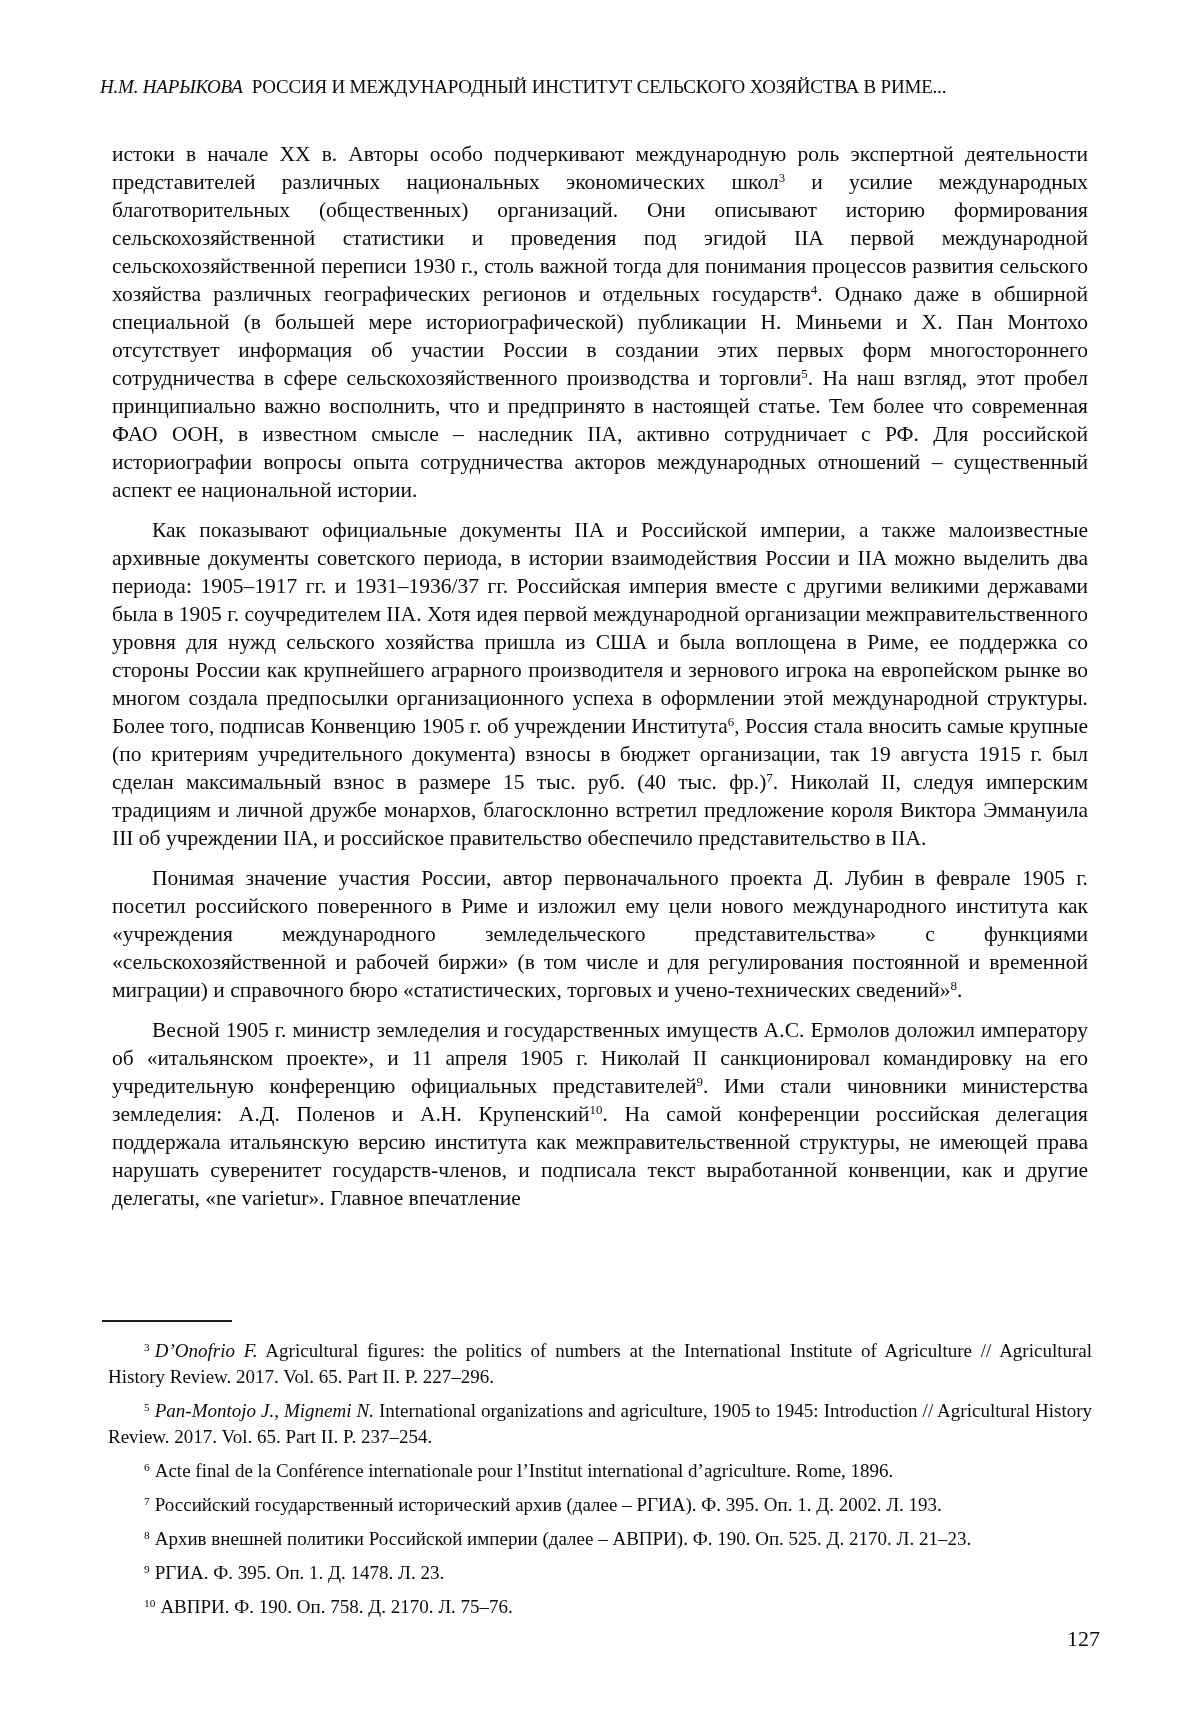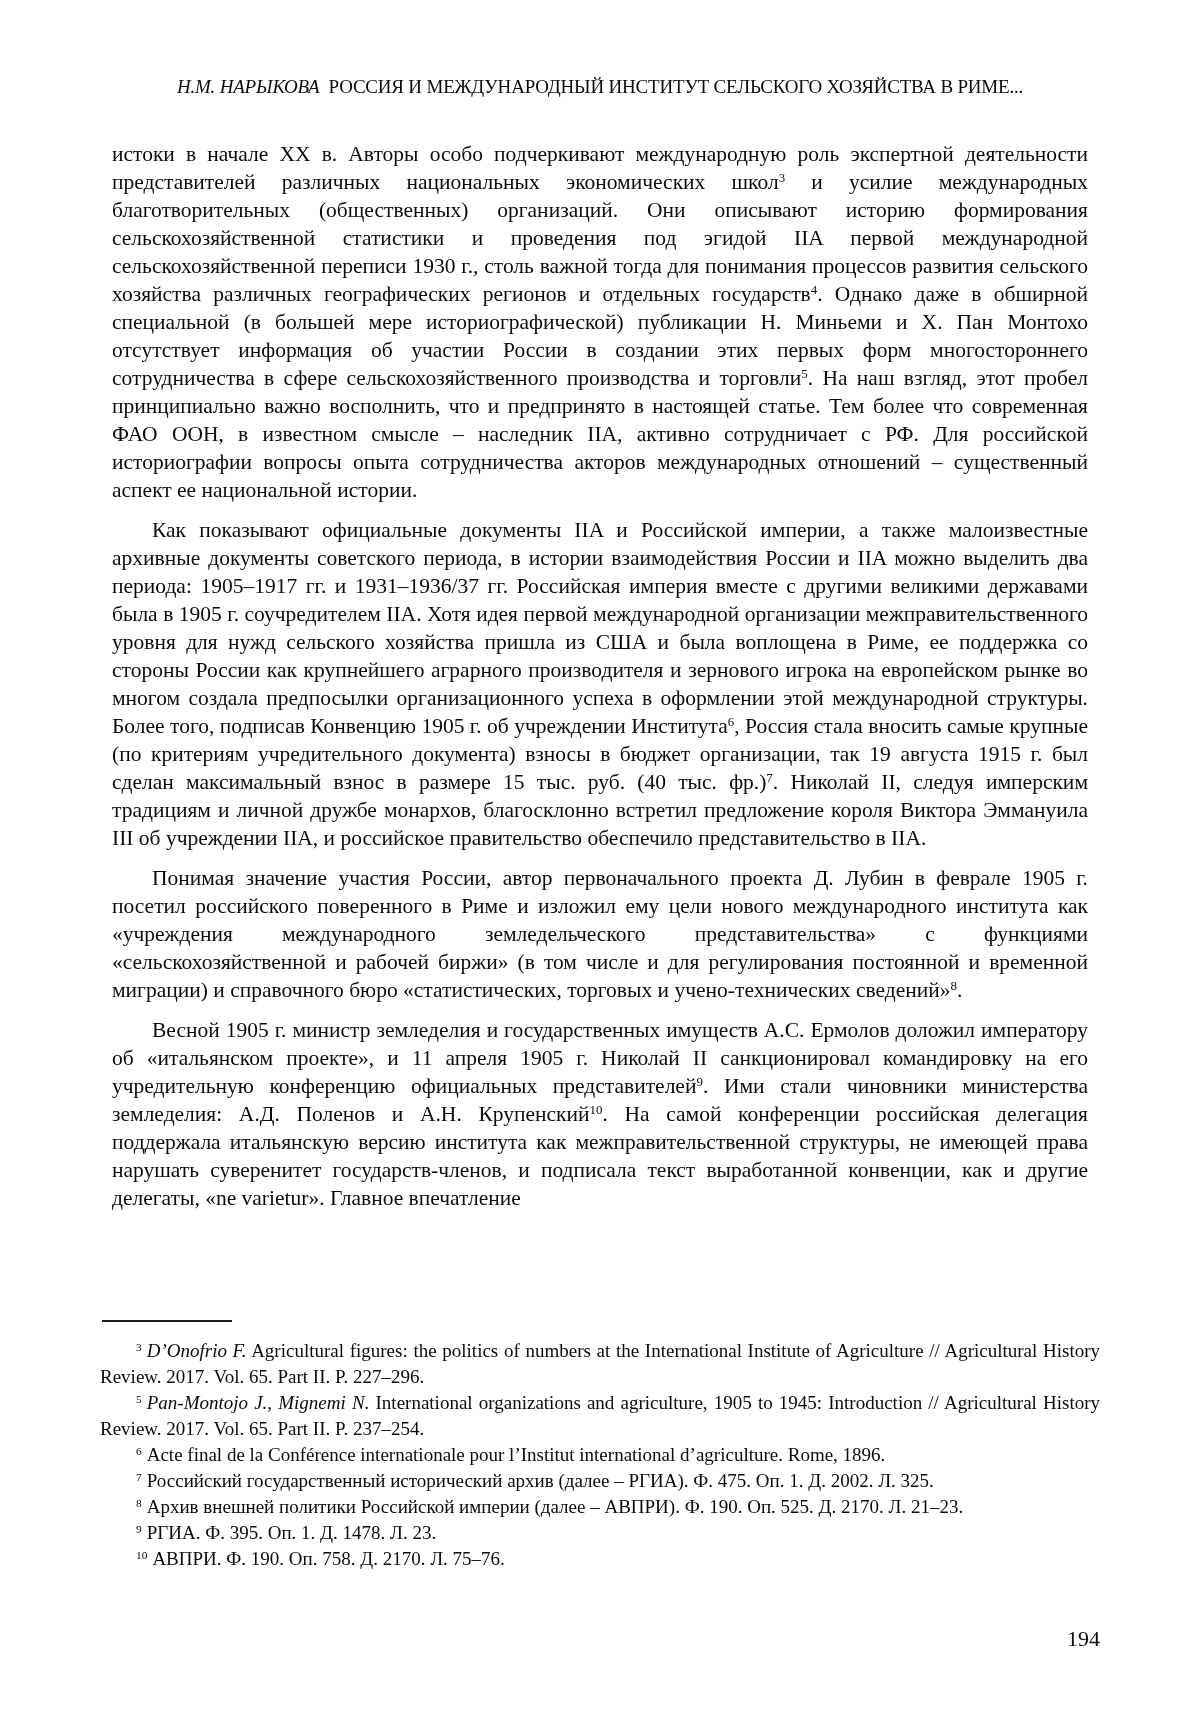--- a/index.html
+++ b/index.html
@@ -14,21 +14,20 @@
     background: #ffffff;
     color: #0b0b0b;
     font-family: "Liberation Serif", "DejaVu Serif", serif;
     overflow: hidden;
   }
   .header-block {
     position: absolute;
     left: 100px;
     right: 100px;
     top: 76px;
-    text-align: center;
     font-size: 19px;
     letter-spacing: -0.2px;
     white-space: nowrap;
   }
   .header-block .author {
     font-style: italic;
     margin-right: 9px;
   }
   .body-block {
     position: absolute;
@@ -61,21 +60,21 @@
     width: 130px;
     height: 0;
     border-top: 2px solid #1c1c1c;
     margin: 0 0 16px 2px;
   }
   .footnotes {
     font-size: 19px;
     line-height: 26px;
     text-align: justify;
   }
-  .fn { margin: 0; text-indent: 36px; }
+  .fn { margin: 8px; text-indent: 36px; }
   .fn .fn-num { margin-right: 5px; }
   .page-number {
     position: absolute;
     top: 1626px;
     right: 100px;
     font-size: 22px;
   }
 </style>
 </head>
 <body>
@@ -92,22 +91,22 @@
     <p class="para indent"><span>Понимая значение участия России, автор первоначального проекта Д. Лубин в феврале 1905 г. посетил российского поверенного в Риме и изложил ему цели нового международного института как «учреждения международного земледельческого представительства» с функциями «сельскохозяйственной и рабочей биржи» (в том числе и для регулирования постоянной и временной миграции) и справочного бюро «статистических, торговых и учено-технических сведений»</span><sup>8</sup><span>.</span></p>
     <p class="para indent"><span>Весной 1905 г. министр земледелия и государственных имуществ А.С. Ермолов доложил императору об «итальянском проекте», и 11 апреля 1905 г. Николай II санкционировал командировку на его учредительную конференцию официальных представителей</span><sup>9</sup><span>. Ими стали чиновники министерства земледелия: А.Д. Поленов и А.Н. Крупенский</span><sup>10</sup><span>. На самой конференции российская делегация поддержала итальянскую версию института как межправительственной структуры, не имеющей права нарушать суверенитет государств-членов, и подписала текст выработанной конвенции, как и другие делегаты, «ne varietur». Главное впечатление</span></p>
   </div>
 
   <div class="fn-block">
     <div class="fn-divider"></div>
     <div class="footnotes">
       <p class="fn"><sup class="fn-num">3</sup><span><span class="it">D’Onofrio F.</span><span> Agricultural figures: the politics of numbers at the International Institute of Agriculture // Agricultural History Review. 2017. Vol. 65. Part II. P. 227–296.</span></span></p>
       <p class="fn"><sup class="fn-num">5</sup><span><span class="it">Pan-Montojo J., Mignemi N.</span><span> International organizations and agriculture, 1905 to 1945: Introduction // Agricultural History Review. 2017. Vol. 65. Part II. P. 237–254.</span></span></p>
       <p class="fn"><sup class="fn-num">6</sup><span><span>Acte final de la Conférence internationale pour l’Institut international d’agriculture. Rome, 1896.</span></span></p>
-      <p class="fn"><sup class="fn-num">7</sup><span><span>Российский государственный исторический архив (далее – РГИА). Ф. 475. Оп. 1. Д. 2002. Л. 325.</span></span></p>
+      <p class="fn"><sup class="fn-num">7</sup><span><span>Российский государственный исторический архив (далее – РГИА). Ф. 395. Оп. 1. Д. 2002. Л. 193.</span></span></p>
       <p class="fn"><sup class="fn-num">8</sup><span><span>Архив внешней политики Российской империи (далее – АВПРИ). Ф. 190. Оп. 525. Д. 2170. Л. 21–23.</span></span></p>
       <p class="fn"><sup class="fn-num">9</sup><span><span>РГИА. Ф. 395. Оп. 1. Д. 1478. Л. 23.</span></span></p>
       <p class="fn"><sup class="fn-num">10</sup><span><span>АВПРИ. Ф. 190. Оп. 758. Д. 2170. Л. 75–76.</span></span></p>
     </div>
   </div>
 
-  <div class="page-number">194</div>
+  <div class="page-number">127</div>
 
 </div>
 
 </body></html>

